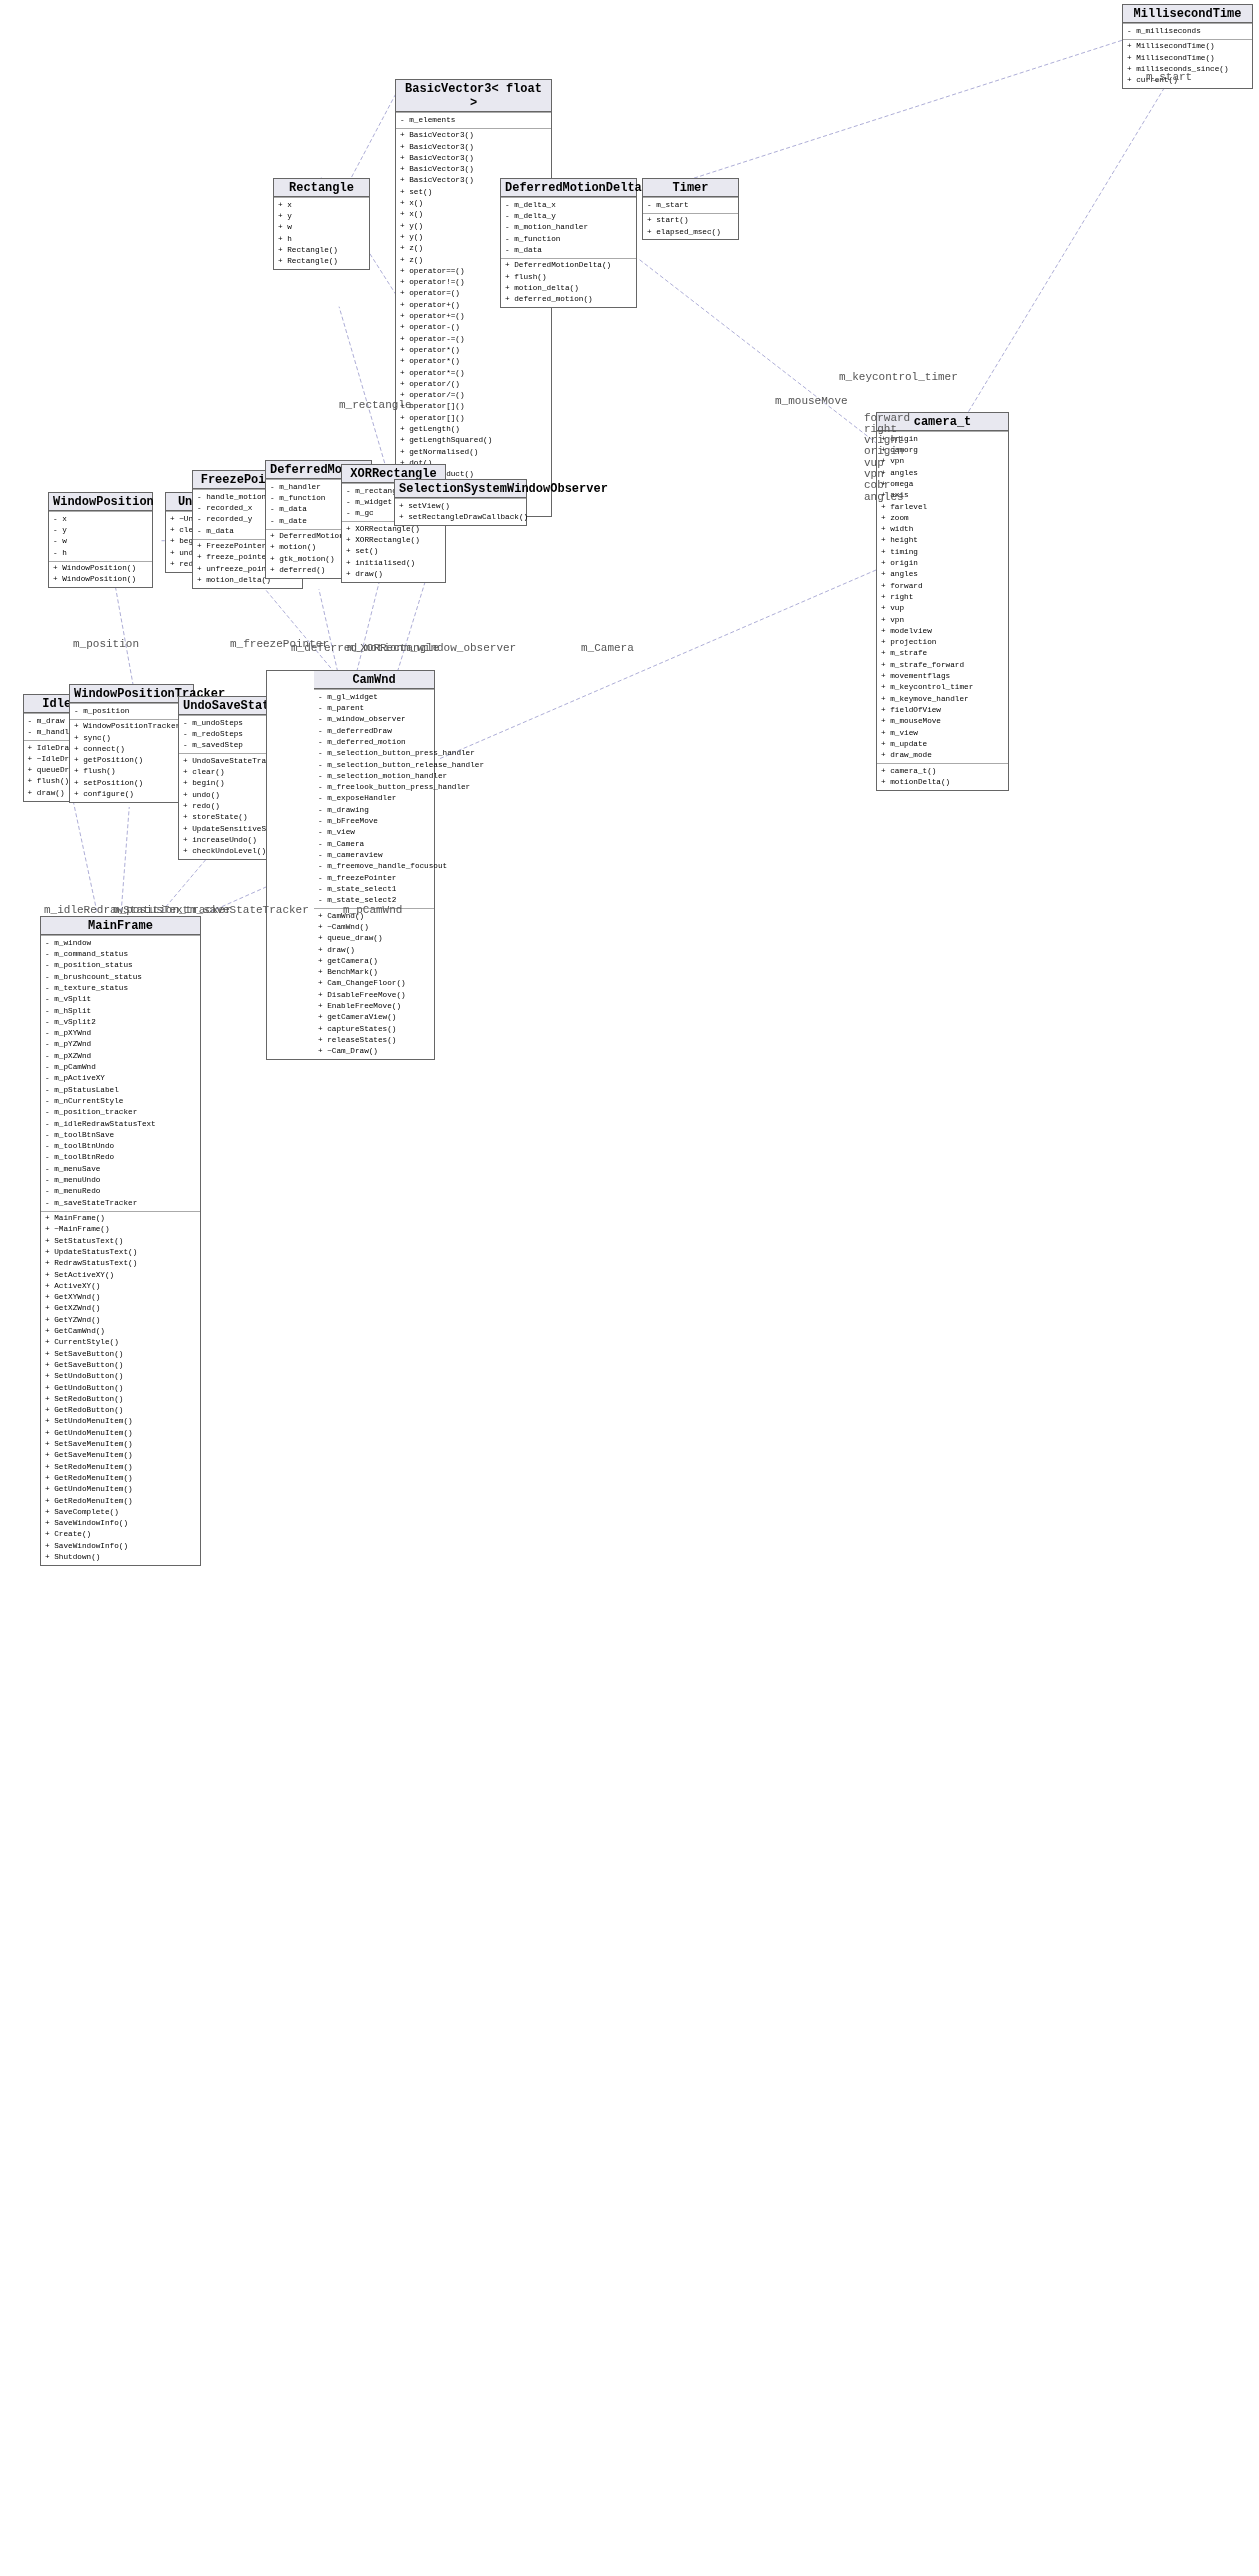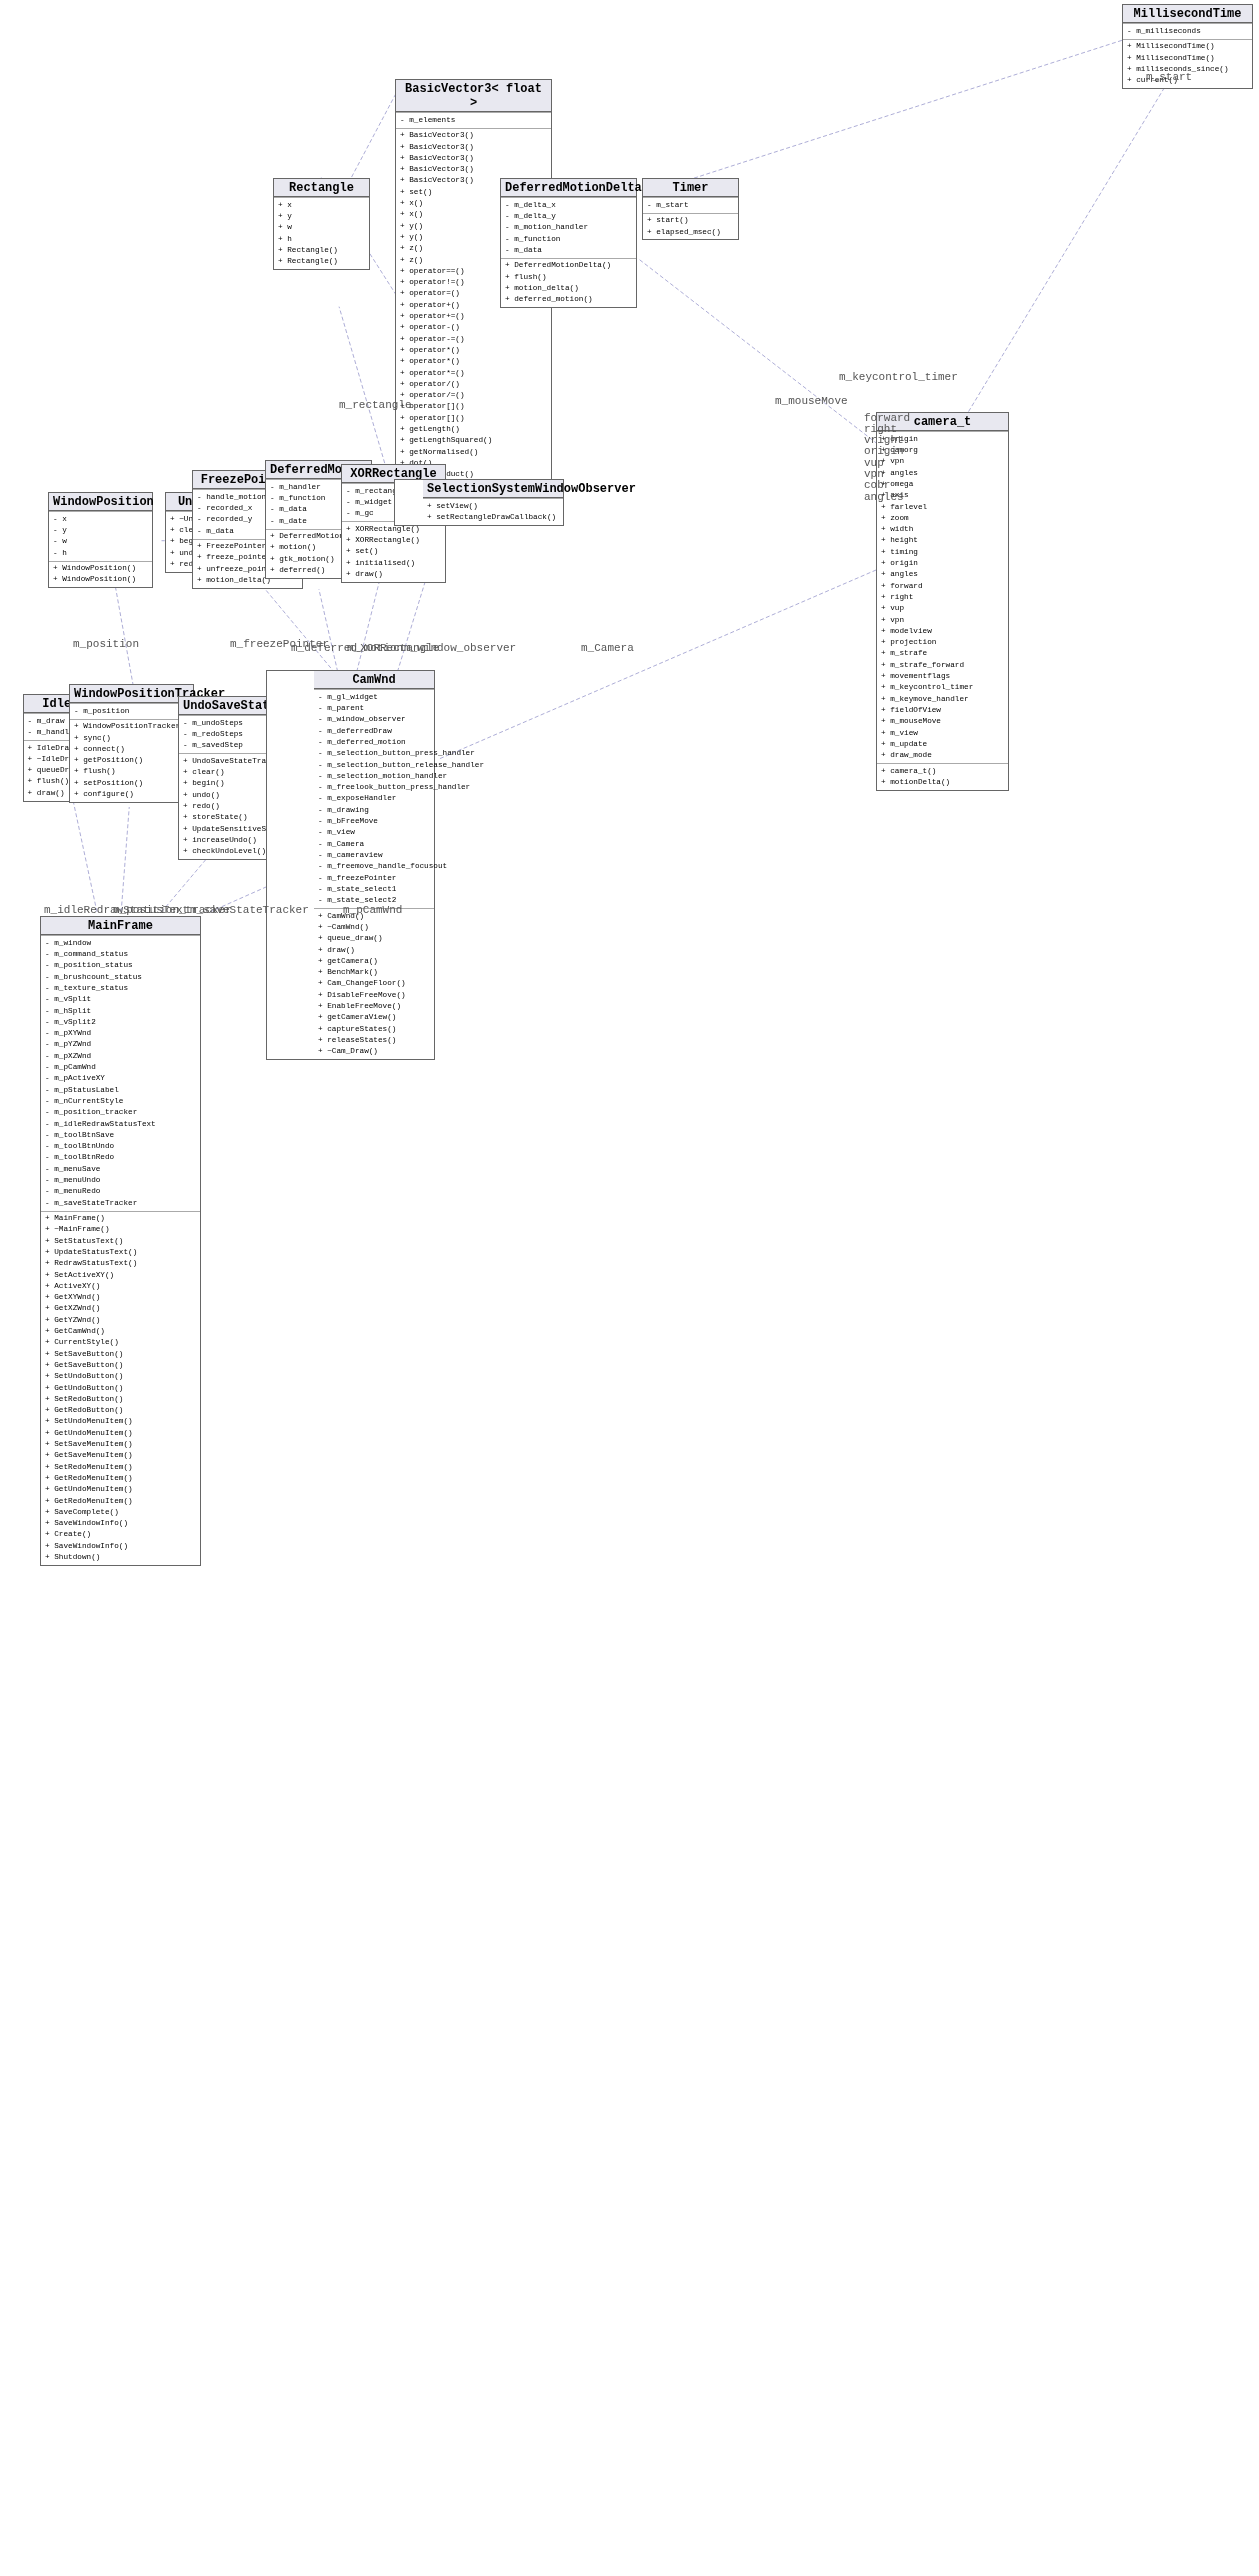--- a/index.html
+++ b/index.html
@@ -332,21 +332,21 @@
     </div>
     <div class="uml-box-section">
       <div class="uml-field">+ XORRectangle()</div>
       <div class="uml-field">+ XORRectangle()</div>
       <div class="uml-field">+ set()</div>
       <div class="uml-field">+ initialised()</div>
       <div class="uml-field">+ draw()</div>
     </div>
   </div>
 
-  <div class="uml-box" style="left:394px; top:479px; width:170px;padding-left:28px;">
+  <div class="uml-box" style="left:394px; top:479px; width:133px;">
     <div class="uml-box-title">SelectionSystemWindowObserver</div>
     <div class="uml-box-section">
       <div class="uml-field">+ setView()</div>
       <div class="uml-field">+ setRectangleDrawCallback()</div>
     </div>
   </div>
 
   <div class="label-text" style="left:339px; top:399px;">m_rectangle</div>
   <div class="label-text" style="left:230px; top:638px;">m_freezePointer</div>
   <div class="label-text" style="left:291px; top:642px;">m_deferred_motion</div>

